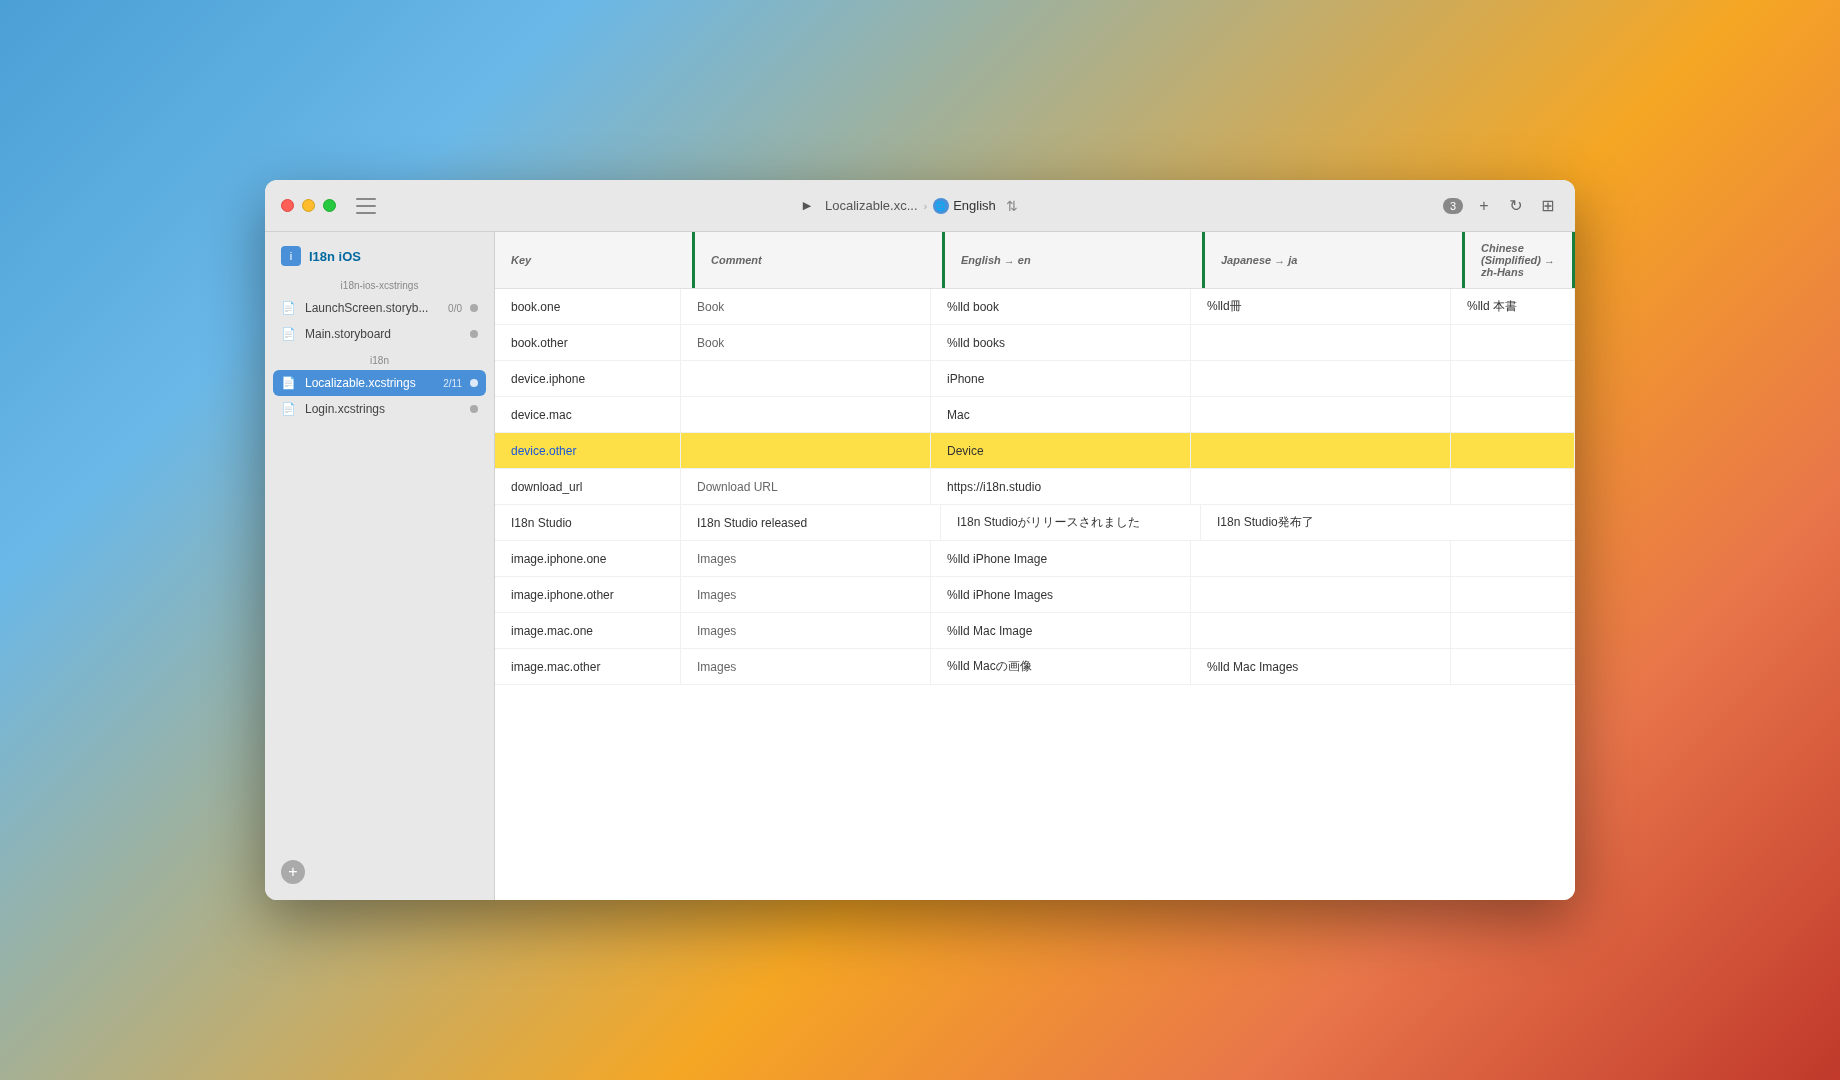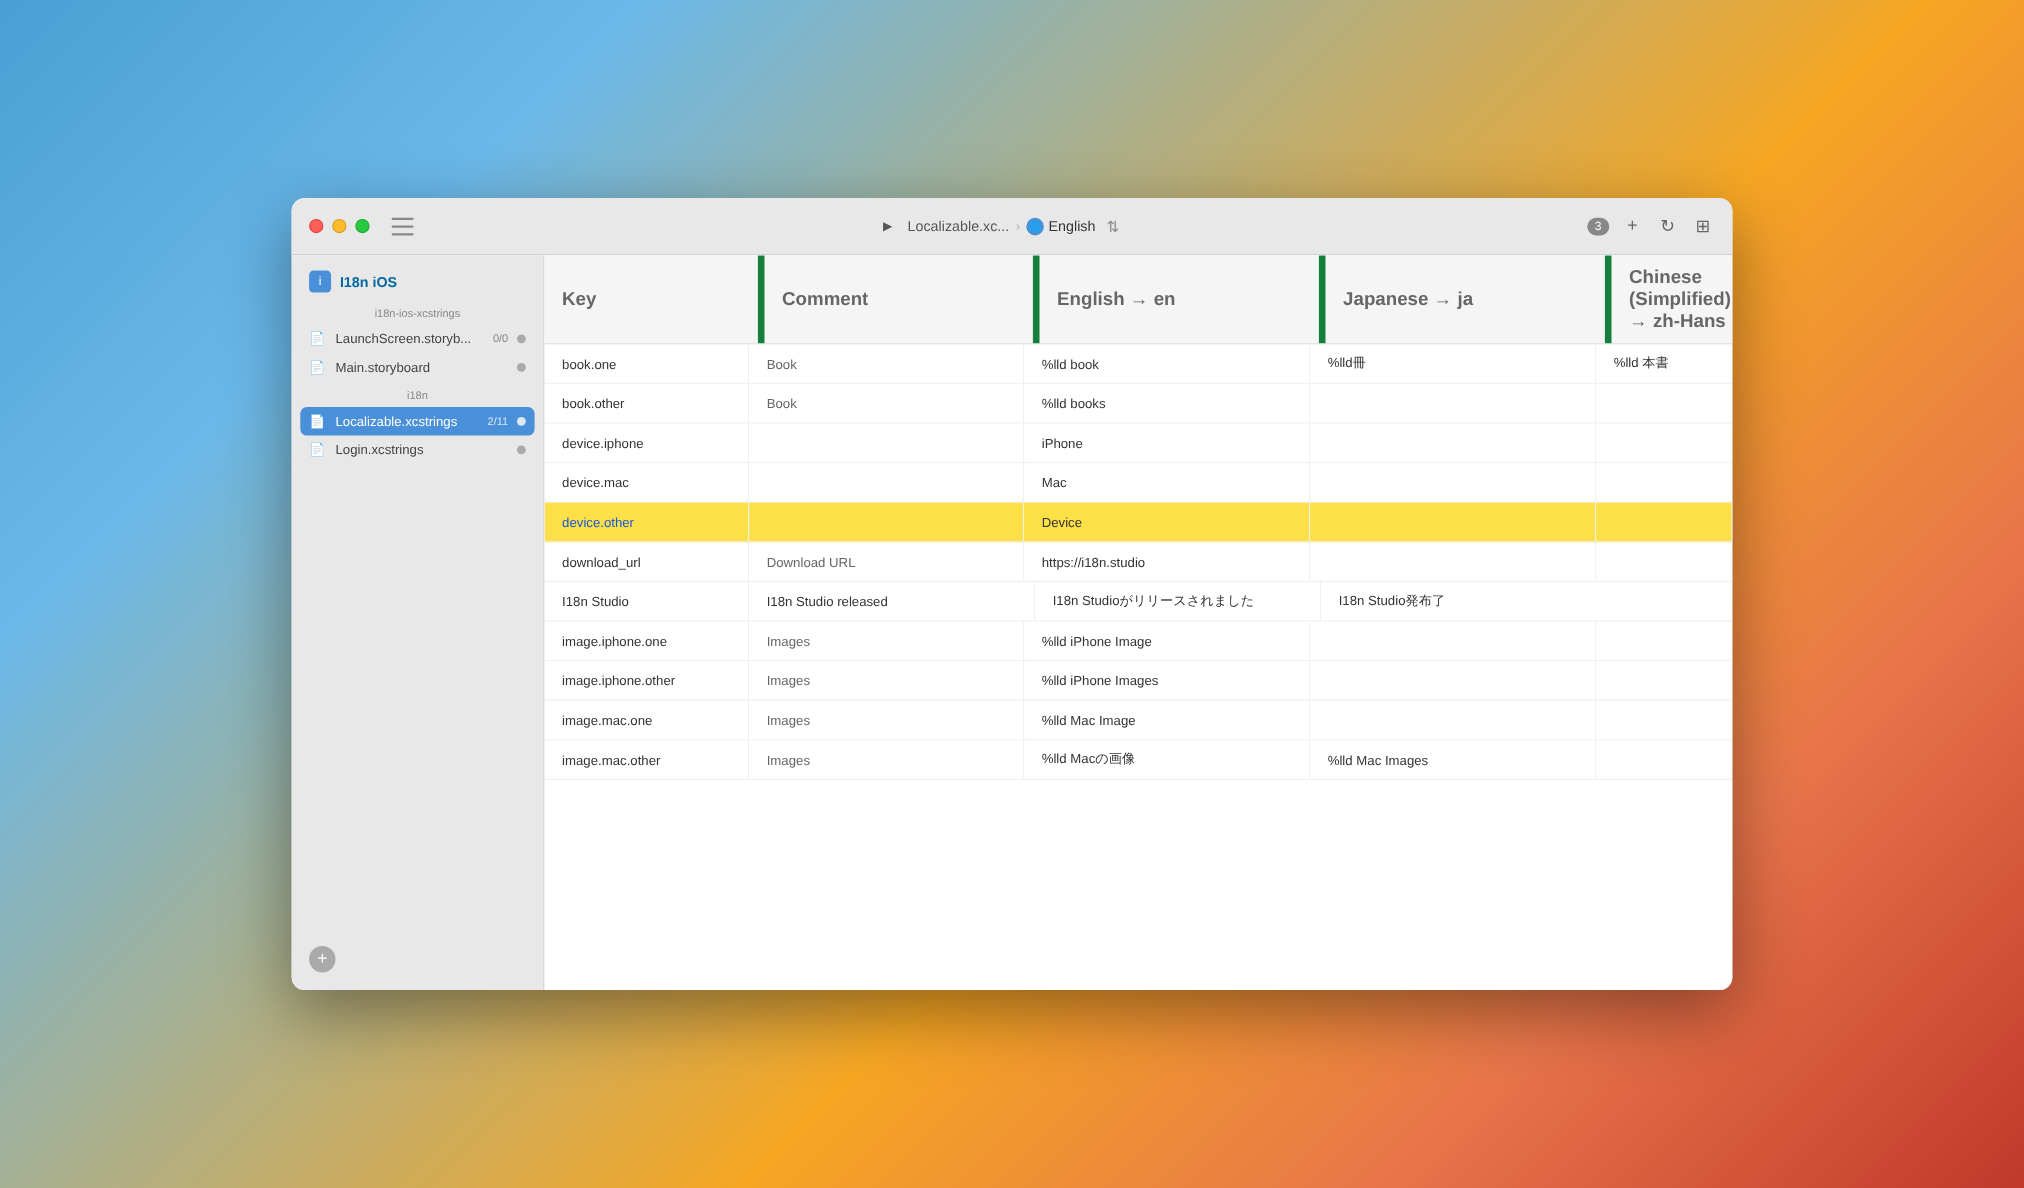--- a/index.html
+++ b/index.html
@@ -248,27 +248,28 @@
     }
     .table-header {
       display: flex;
       background: #f5f5f5;
       border-bottom: 1px solid #e0e0e0;
       padding: 0;
       flex-shrink: 0;
     }
     .col-header {
       padding: 10px 16px;
-      font-size: 17px;
+      font-size: 11px;
       font-weight: 600;
       color: #666;
       text-transform: none;
-      border-right: 6px solid #15803d;
-      display: flex;
-      align-items: center;
+      border-right: 3px solid #15803d;
+      display: flex;
+      align-items: center;
+      font-style: italic;
     }
     .col-key { width: 200px; flex-shrink: 0; }
     .col-comment { width: 250px; flex-shrink: 0; }
     .col-english { width: 260px; flex-shrink: 0; }
     .col-japanese { width: 260px; flex-shrink: 0; }
     .col-chinese { flex: 1; }
     .table-body {
       flex: 1;
       overflow-y: auto;
     }

